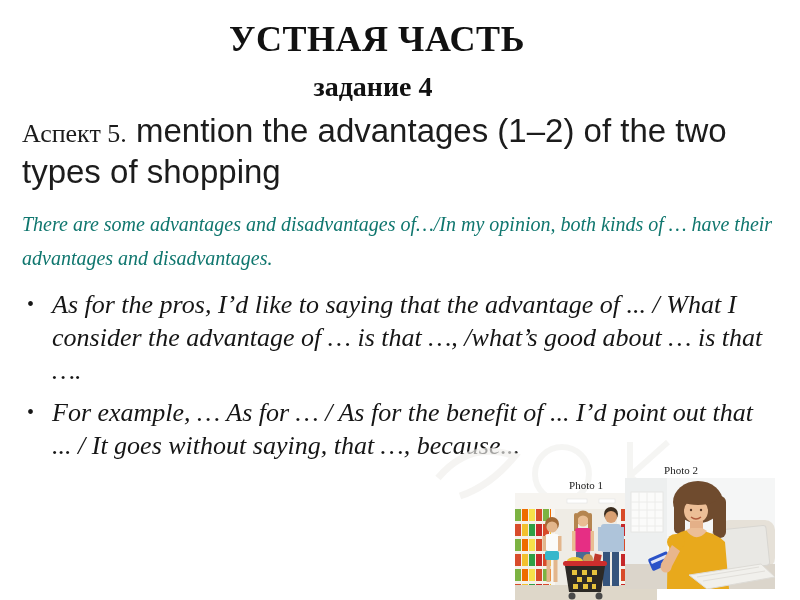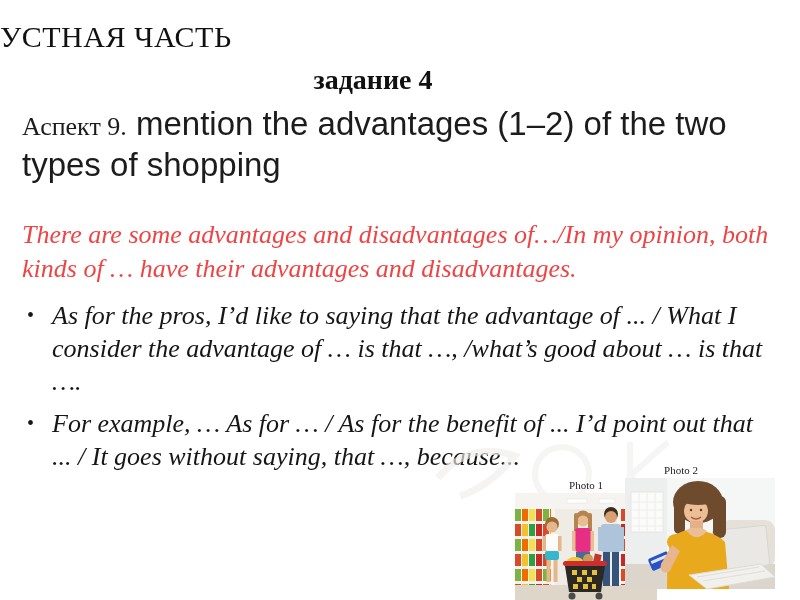--- a/index.html
+++ b/index.html
@@ -2,33 +2,33 @@
 <html style="--page-bg: #ffffff; --ink: #111111; --photo1-pink-top: #e62e84; --photo1-blue-shirt: #aec4da; --photo1-cart-red: #cc2d2d; --photo2-yellow-top: #e8a91c; --photo2-card-blue: #2a52c8;"><head>
 <meta charset="utf-8">
 <style>
   html,body{margin:0;padding:0;background:#fff;}
   body{width:800px;height:600px;overflow:hidden;}
   .slide{
     position:relative;width:800px;height:600px;background:var(--page-bg);
     color:var(--ink);font-family:"Liberation Serif",serif;
   }
   .title{
-    margin:20px 46px 0 0;
-    font-size:30px;font-weight:normal;letter-spacing:.5px;line-height:1.1;
+    margin:20px 46px 0 0;text-align:center;
+    font-size:36px;font-weight:bold;letter-spacing:.5px;line-height:1.1;
   }
   .subtitle{
     margin:12px 54px 0 0;text-align:center;
     font-size:28px;font-weight:bold;line-height:1.05;
   }
   .aspect{
     margin:11px 14px 0 22px;font-size:26px;line-height:38px;color:#1c1c1c;
   }
   .aspect .en{font-family:"Liberation Sans",sans-serif;font-size:33px;}
   .intro{
-    margin:31px 16px 0 22px;font-style:italic;font-size:26px;line-height:34px;color:#ef4444;
+    margin:13px 16px 0 22px;font-style:italic;font-size:20px;line-height:34px;color:#0f766e;
   }
   .bullets{margin:13px 18px 0 27px;}
   .bullet-item{
     display:flex;font-style:italic;font-size:26px;line-height:33px;color:#161616;
   }
   .bullet-item + .bullet-item{margin-top:9px;}
   .bullet-marker{
     flex:0 0 25px;font-style:normal;font-size:20px;line-height:33px;
   }
   .bullet-text{flex:1;padding-right:6px;}
@@ -44,21 +44,21 @@
   .photo svg{display:block;}
 </style>
 </head>
 <body>
 
 <div class="slide">
 
   <h1 class="title">УСТНАЯ ЧАСТЬ</h1>
   <h2 class="subtitle">задание 4</h2>
 
-  <p class="aspect"><span class="ru">Аспект 9.</span><span class="en"> mention the advantages (1–2) of the two types of shopping</span></p>
+  <p class="aspect"><span class="ru">Аспект 5.</span><span class="en"> mention the advantages (1–2) of the two types of shopping</span></p>
 
   <p class="intro">There are some advantages and disadvantages of…/In my opinion, both kinds of … have their advantages and disadvantages.</p>
 
   <div class="bullets">
     <div class="bullet-item">
       <span class="bullet-marker">•</span>
       <span class="bullet-text">As for the pros, I’d like to saying that the advantage of ... / What I consider the advantage of … is that …, /what’s good about … is that ….</span>
     </div>
     <div class="bullet-item">
       <span class="bullet-marker">•</span>

